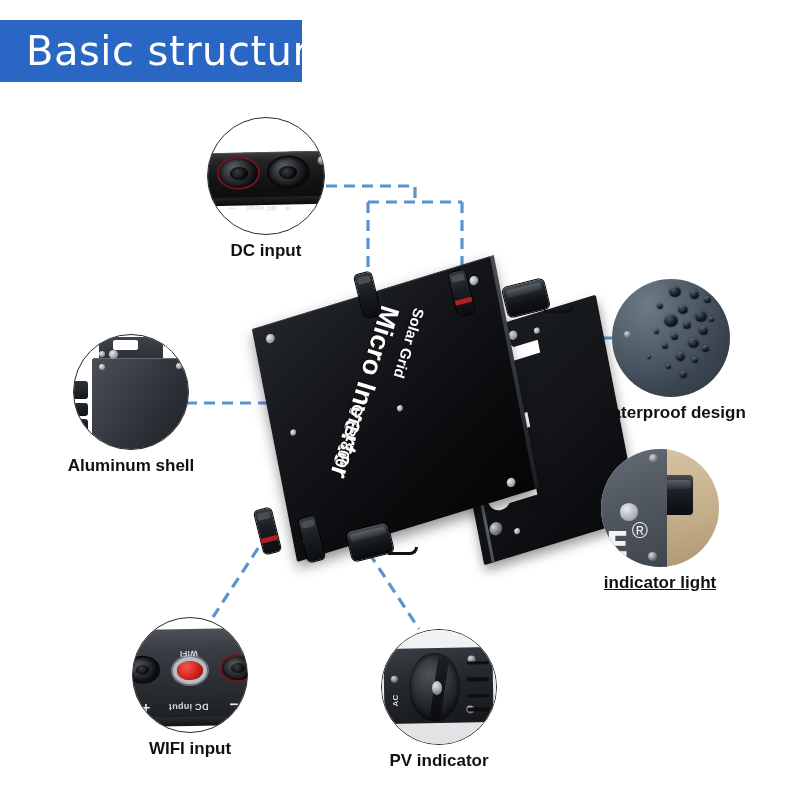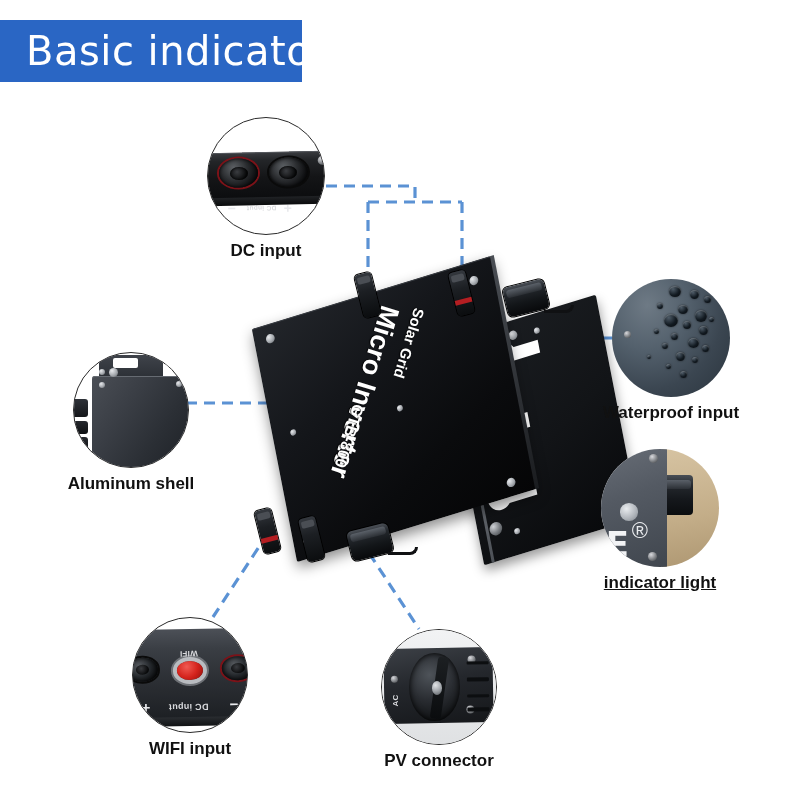--- a/index.html
+++ b/index.html
@@ -278,21 +278,21 @@
   .dash{ stroke:var(--link,#5b92d4); stroke-width:3.2; fill:none;
          stroke-dasharray:11 7; stroke-linecap:butt; }
   .dot{ fill:#7aa7dc; }
 </style>
 </head>
 <body>
 
 <div id="stage">
 
   <div class="title-banner">
-    <span class="title-text">Basic indicator</span>
+    <span class="title-text">Basic structure</span>
   </div>
 
   <svg class="links" viewBox="0 0 800 800">
 
     <path class="dash" d="M326,186 L415,186 L415,202 M368,202 L462,202 M368,202 L368,290 M462,202 L462,288"></path>
 
     <path class="dash" d="M186,403 L300,403"></path>
 
     <path class="dash" d="M612,338 L484,338"></path>
 
@@ -362,21 +362,21 @@
           <div class="microtxt" style="left:2%;bottom:-30%;">AC</div>
           <div class="microtxt" style="left:35%;bottom:-30%;">DC input</div>
           <div class="plusmin" style="left:20%;bottom:-36%;">−</div>
           <div class="plusmin" style="left:63%;bottom:-38%;">+</div>
         </div>
       </div>
     </div>
     <div class="cap" style="top:124px;">DC input</div>
   </div>
 
-  <div class="callout" style="left:73px;top:352px;width:116px;height:116px;">
+  <div class="callout" style="left:73px;top:334px;width:116px;height:116px;">
     <div class="bubble">
       <div class="photo">
         <div class="alu-tab"></div>
         <div class="alu-slot"></div>
         <div class="alu-notch"></div>
         <div class="alu-body">
           <div class="screw sm" style="left:6%;top:6%;"></div>
           <div class="screw sm" style="right:14%;top:5%;"></div>
         </div>
         <div class="screw sm" style="left:22%;top:14%;"></div>
@@ -408,21 +408,21 @@
         <div class="drop" style="left:76%;top:56%;width:7px;height:7px;"></div>
         <div class="drop" style="left:54%;top:62%;width:9px;height:9px;"></div>
         <div class="drop" style="left:68%;top:66%;width:6px;height:6px;"></div>
         <div class="drop" style="left:46%;top:72%;width:5px;height:5px;"></div>
         <div class="drop" style="left:58%;top:78%;width:7px;height:7px;"></div>
         <div class="drop" style="left:30%;top:64%;width:4px;height:4px;"></div>
         <div class="drop" style="left:82%;top:32%;width:5px;height:5px;"></div>
         <div class="screwdot" style="left:10%;top:44%;width:7px;height:7px;"></div>
       </div>
     </div>
-    <div class="cap" style="top:124px;">Waterproof input</div>
+    <div class="cap" style="top:124px;">Waterproof design</div>
   </div>
 
   <div class="callout noring" style="left:601px;top:449px;width:118px;height:118px;">
     <div class="bubble">
       <div class="photo">
         <div class="ind-wood"></div>
         <div class="ind-gland"></div>
         <div class="ind-plate">
           <div class="screwdot" style="right:12%;top:7%;"></div>
           <div class="screwdot" style="right:14%;bottom:12%;"></div>
@@ -467,16 +467,16 @@
           <div class="pv-fin" style="top:40%;"></div>
           <div class="pv-fin" style="top:62%;"></div>
           <div class="pv-fin" style="top:80%;"></div>
         </div>
         <div class="pv-disc"></div>
         <div class="pv-strap"></div>
         <div class="pv-screw"></div>
         <div class="microtxt" style="left:6%;top:58%;transform:rotate(-90deg);font-size:8px;">AC</div>
       </div>
     </div>
-    <div class="cap" style="top:122px;">PV connector</div>
+    <div class="cap" style="top:122px;">PV indicator</div>
   </div>
 
 </div>
 
 </body></html>

